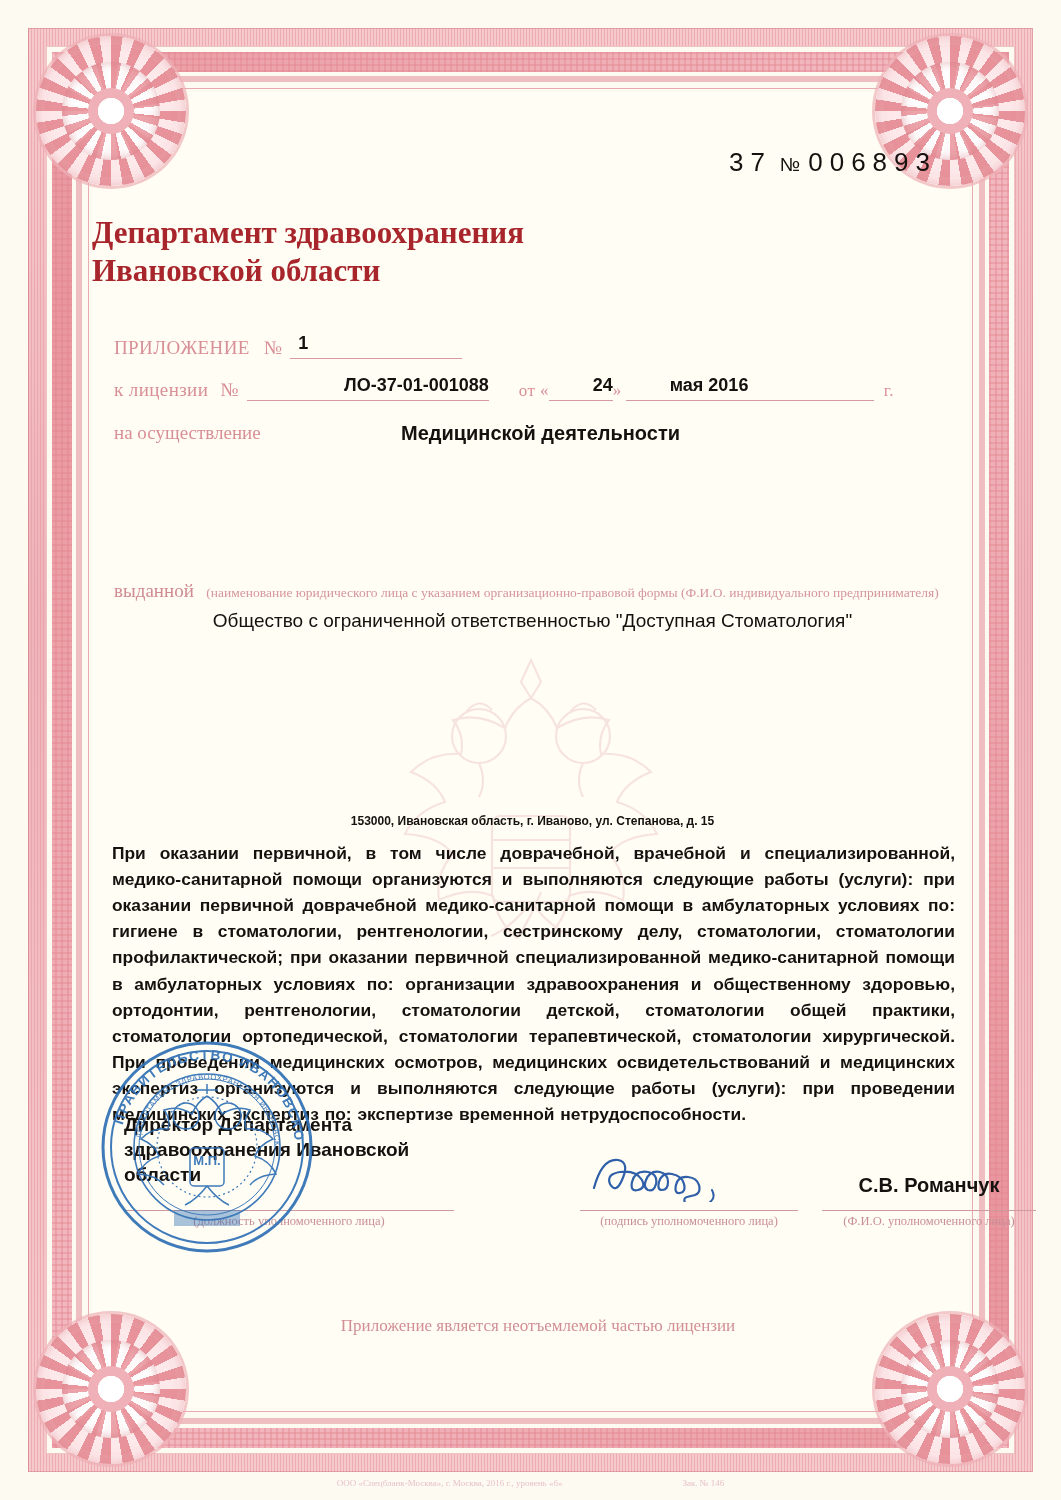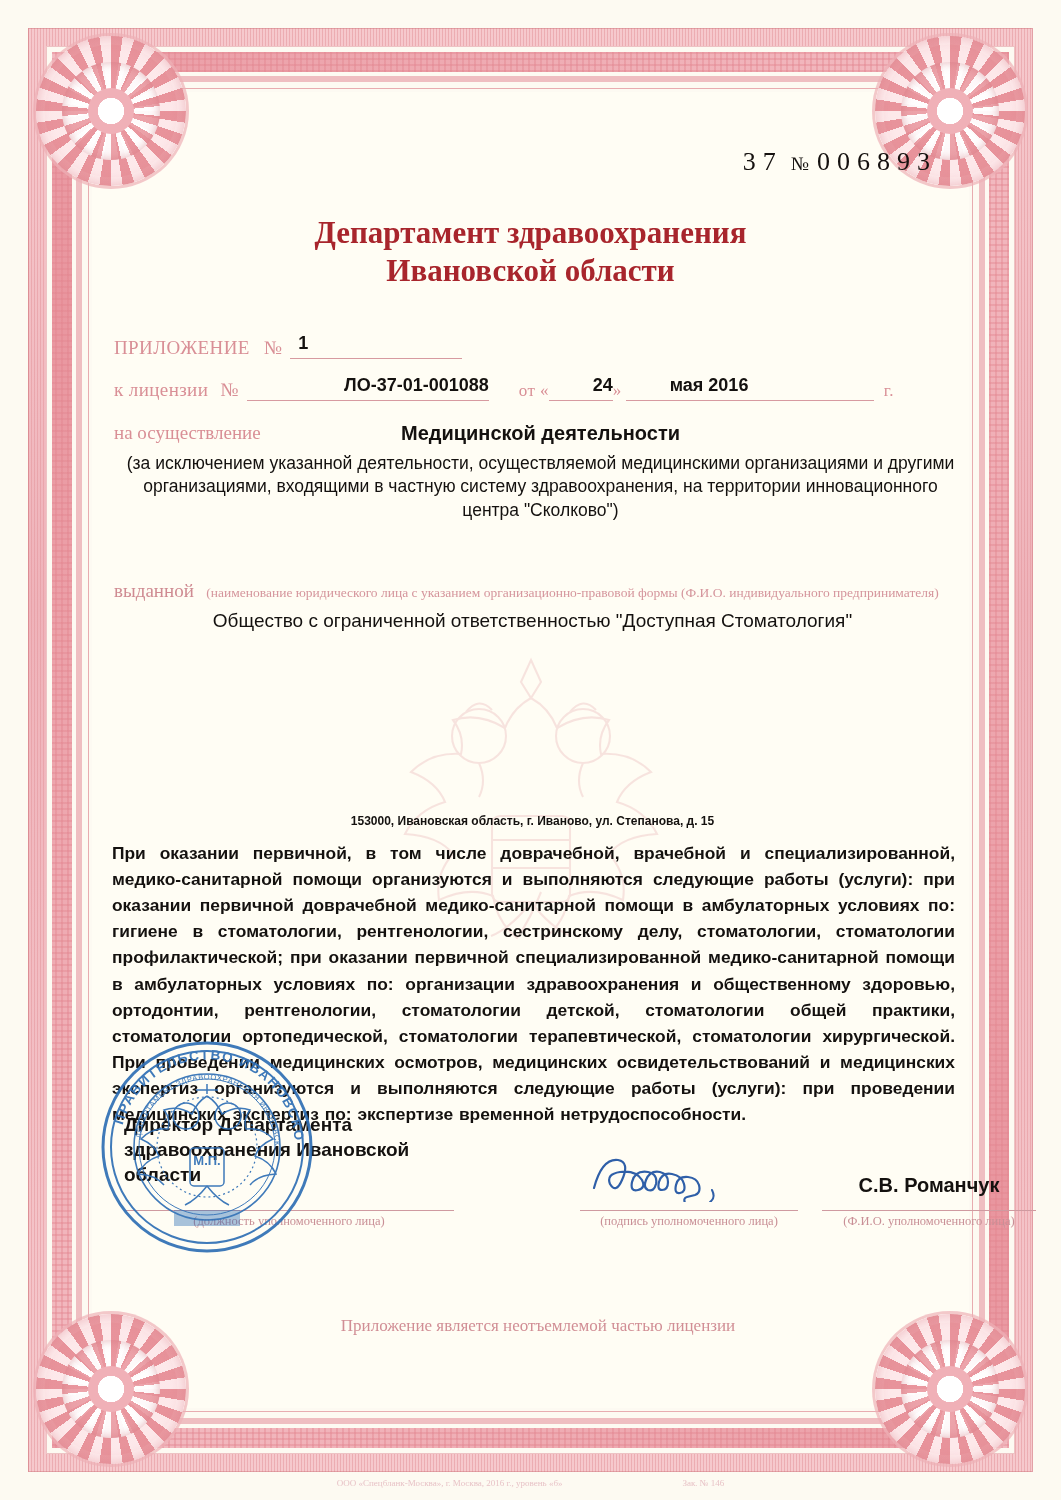--- a/index.html
+++ b/index.html
@@ -89,27 +89,27 @@
   .watermark{
     position:absolute;left:50%;top:640px;transform:translateX(-50%);
     width:430px;height:330px;opacity:.20;pointer-events:none;
   }
 
   
   .content{position:absolute;left:92px;top:92px;right:92px;bottom:92px;}
 
   .serial{
     position:absolute;right:32px;top:55px;
-    font-family:Liberation Serif, serif;
+    font-family:Liberation Sans, sans-serif;
     font-size:26px;letter-spacing:7px;color:#15110f;
   }
   .serial .no{font-size:19px;letter-spacing:0;margin:0 8px;}
 
   .title{
-    position:absolute;left:0;right:0;top:122px;text-align:center;
+    position:absolute;left:0;right:0;top:122px;
     font-family:"Liberation Serif", serif;
     font-weight:bold;font-size:31px;line-height:1.22;
     color:#a8252c;
   }
 
   .form-row{position:absolute;display:flex;align-items:flex-end;}
   .lbl{
     font-family:"Liberation Serif", serif;
     color:#d98f96;font-size:19px;letter-spacing:.4px;white-space:nowrap;
   }
@@ -267,21 +267,20 @@
       <span class="lbl lbl-sm">»</span>
       <span class="rule" style="width:248px;height:24px;margin-left:4px">
         <span class="filled" style="padding-left:44px">мая 2016</span>
       </span>
       <span class="lbl lbl-sm" style="margin-left:10px">г.</span>
     </div>
 
     <div class="na-osush">на осуществление</div>
     <div class="activity">
       <div class="main">Медицинской деятельности</div>
-      <div class="sub">(за исключением указанной деятельности, осуществляемой медицинскими организациями и другими организациями, входящими в частную систему здравоохранения, на территории инновационного центра "Сколково")</div>
     </div>
 
     <div class="vydannoy">
       <span class="head">выданной</span>
       <span class="hint" style="margin-left:8px">(наименование юридического лица с указанием организационно-правовой формы (Ф.И.О. индивидуального предпринимателя)</span>
       <div class="orgname">Общество с ограниченной ответственностью "Доступная Стоматология"</div>
     </div>
 
     <div class="addr-val">153000, Ивановская область, г. Иваново, ул. Степанова, д. 15</div>
     <div class="body-text">При оказании первичной, в том числе доврачебной, врачебной и специализированной, медико-санитарной помощи организуются и выполняются следующие работы (услуги): при оказании первичной доврачебной медико-санитарной помощи в амбулаторных условиях по: гигиене в стоматологии, рентгенологии, сестринскому делу, стоматологии, стоматологии профилактической; при оказании первичной специализированной медико-санитарной помощи в амбулаторных условиях по: организации здравоохранения и общественному здоровью, ортодонтии, рентгенологии, стоматологии детской, стоматологии общей практики, стоматологии ортопедической, стоматологии терапевтической, стоматологии хирургической. При проведении медицинских осмотров, медицинских освидетельствований и медицинских экспертиз организуются и выполняются следующие работы (услуги): при проведении медицинских экспертиз по: экспертизе временной нетрудоспособности.</div>

